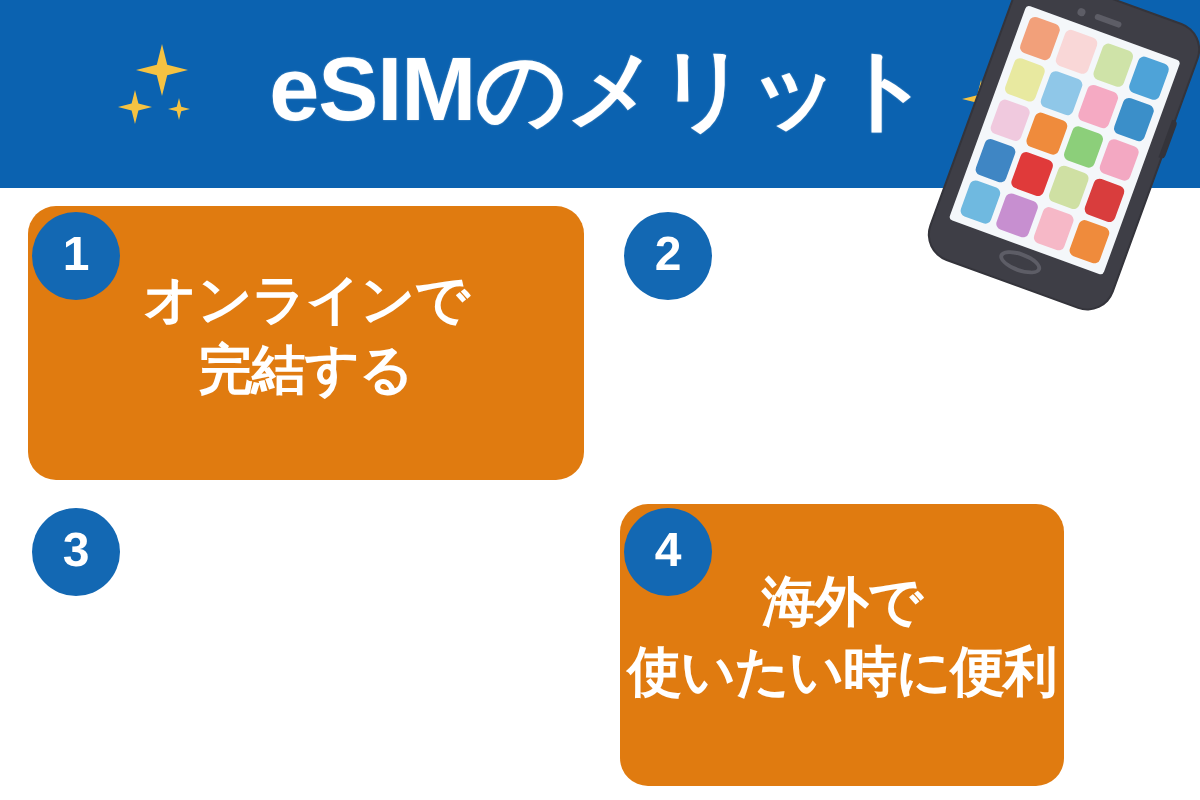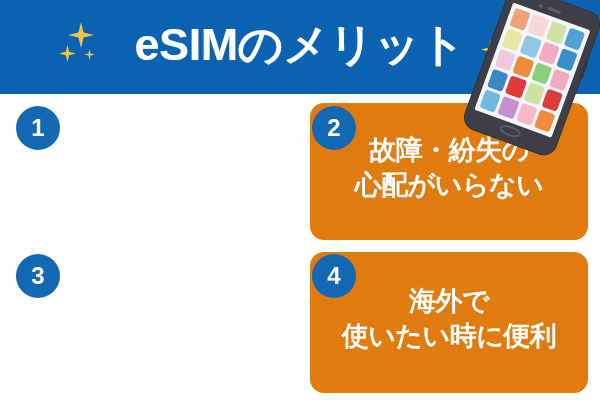--- a/index.html
+++ b/index.html
@@ -135,21 +135,21 @@
   
   .card {
     position: absolute;
     background: #e07b10;
     border-radius: 14px;
     box-sizing: border-box;
   }
   #card-1 { left: 14px;  top: 103px; width: 278px; height: 137px; }
   #card-2 { left: 310px; top: 103px; width: 278px; height: 137px; }
   #card-3 { left: 14px;  top: 252px; width: 278px; height: 141px; }
-  #card-4 { left: 310px; top: 252px; width: 278px; height: 141px; }
+  #card-4 { left: 310px; top: 252px; width: 222px; height: 141px; }
 
   .card-text {
     position: absolute;
     left: 0;
     width: 100%;
     text-align: center;
     color: #ffffff;
     font-weight: bold;
     line-height: 1.28;
     letter-spacing: -0.5px;
@@ -221,26 +221,26 @@
       <div class="app-icon" style="background:#cfe0a3;"></div>
       <div class="app-icon" style="background:#d93d3d;"></div>
       <div class="app-icon" style="background:#6fb9e0;"></div>
       <div class="app-icon" style="background:#c78fd0;"></div>
       <div class="app-icon" style="background:#f6b8c7;"></div>
       <div class="app-icon" style="background:#ef8b3c;"></div>
     </div>
     <div id="phone-home"></div>
   </div>
 
+  <div class="card" id="card-1">
+    <div class="card-text">オンラインで
+完結する</div>
+  </div>
   <div class="number-badge" id="badge-1">1</div>
 
-  <div class="card" id="card-2">
-    <div class="card-text">故障・紛失の
-心配がいらない</div>
-  </div>
   <div class="number-badge" id="badge-2">2</div>
 
   <div class="number-badge" id="badge-3">3</div>
 
   <div class="card" id="card-4">
     <div class="card-text">海外で
 使いたい時に便利</div>
   </div>
   <div class="number-badge" id="badge-4">4</div>
 

